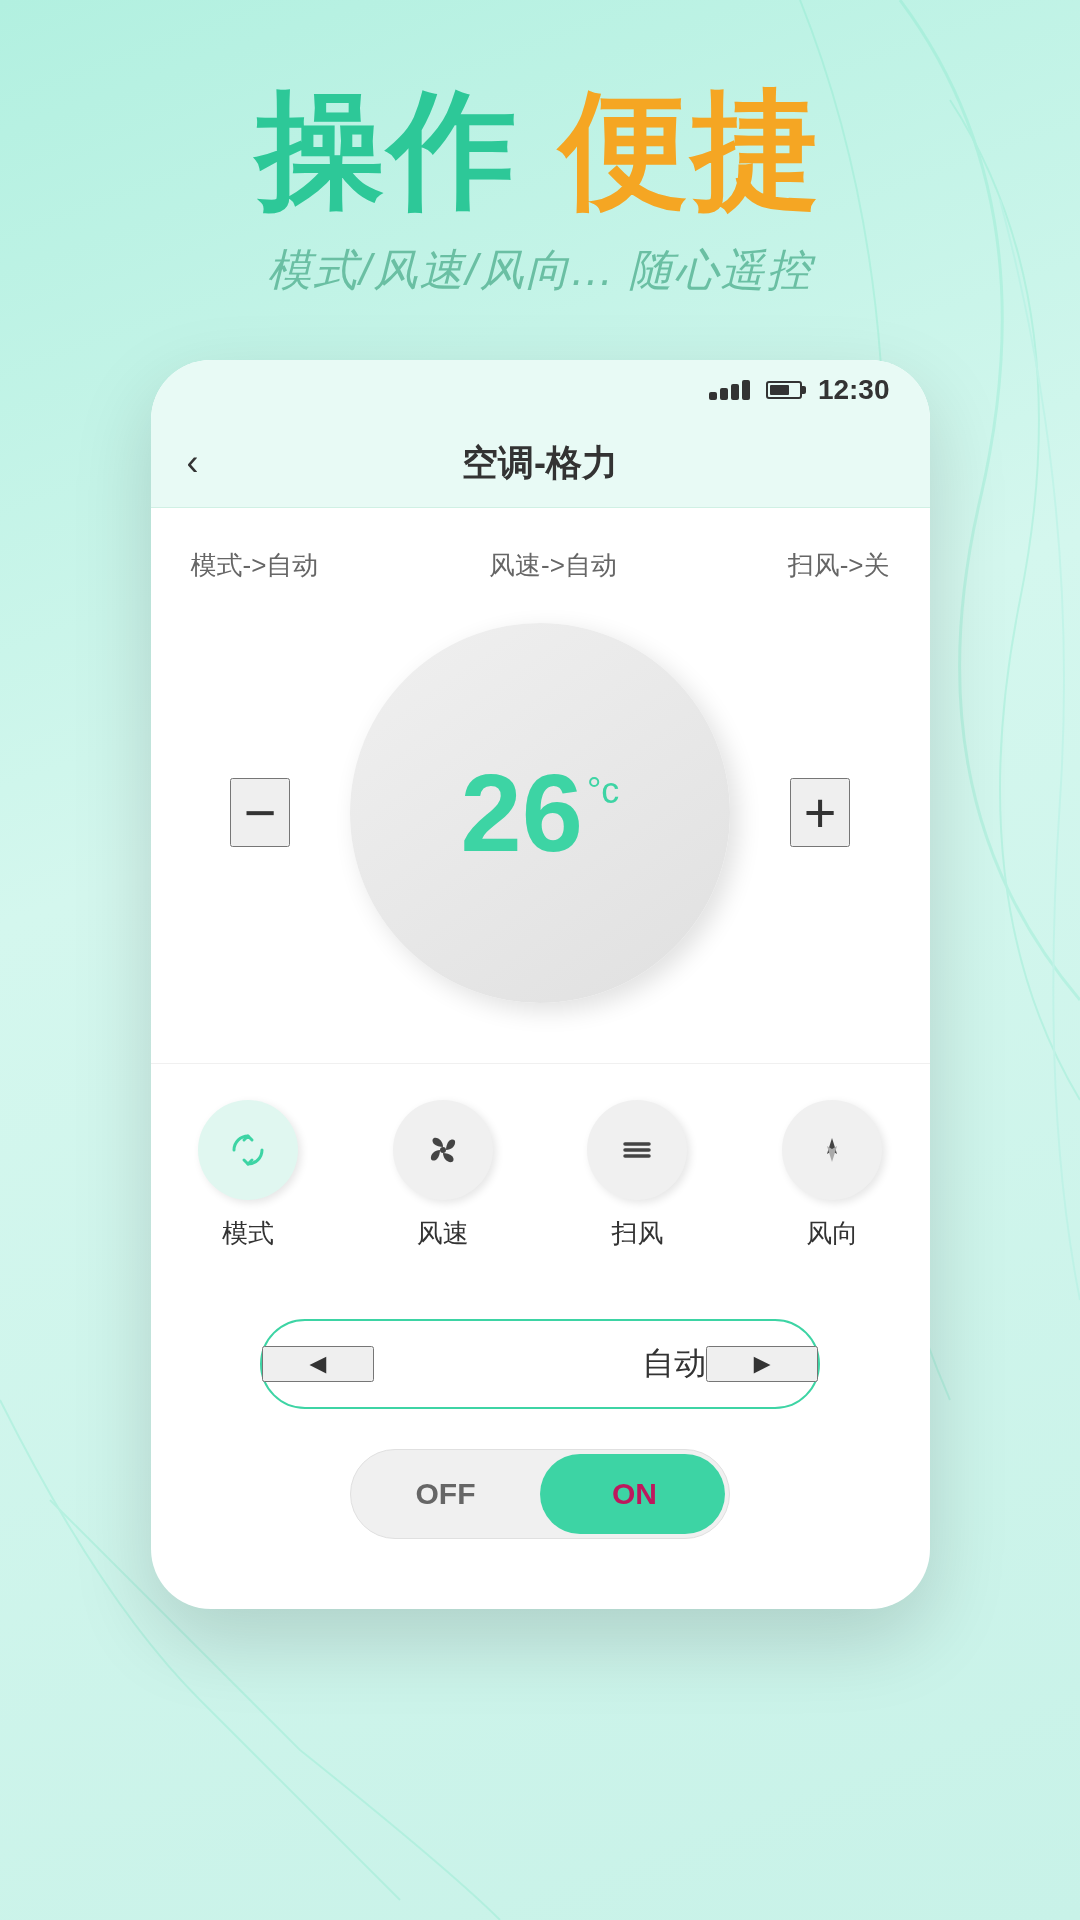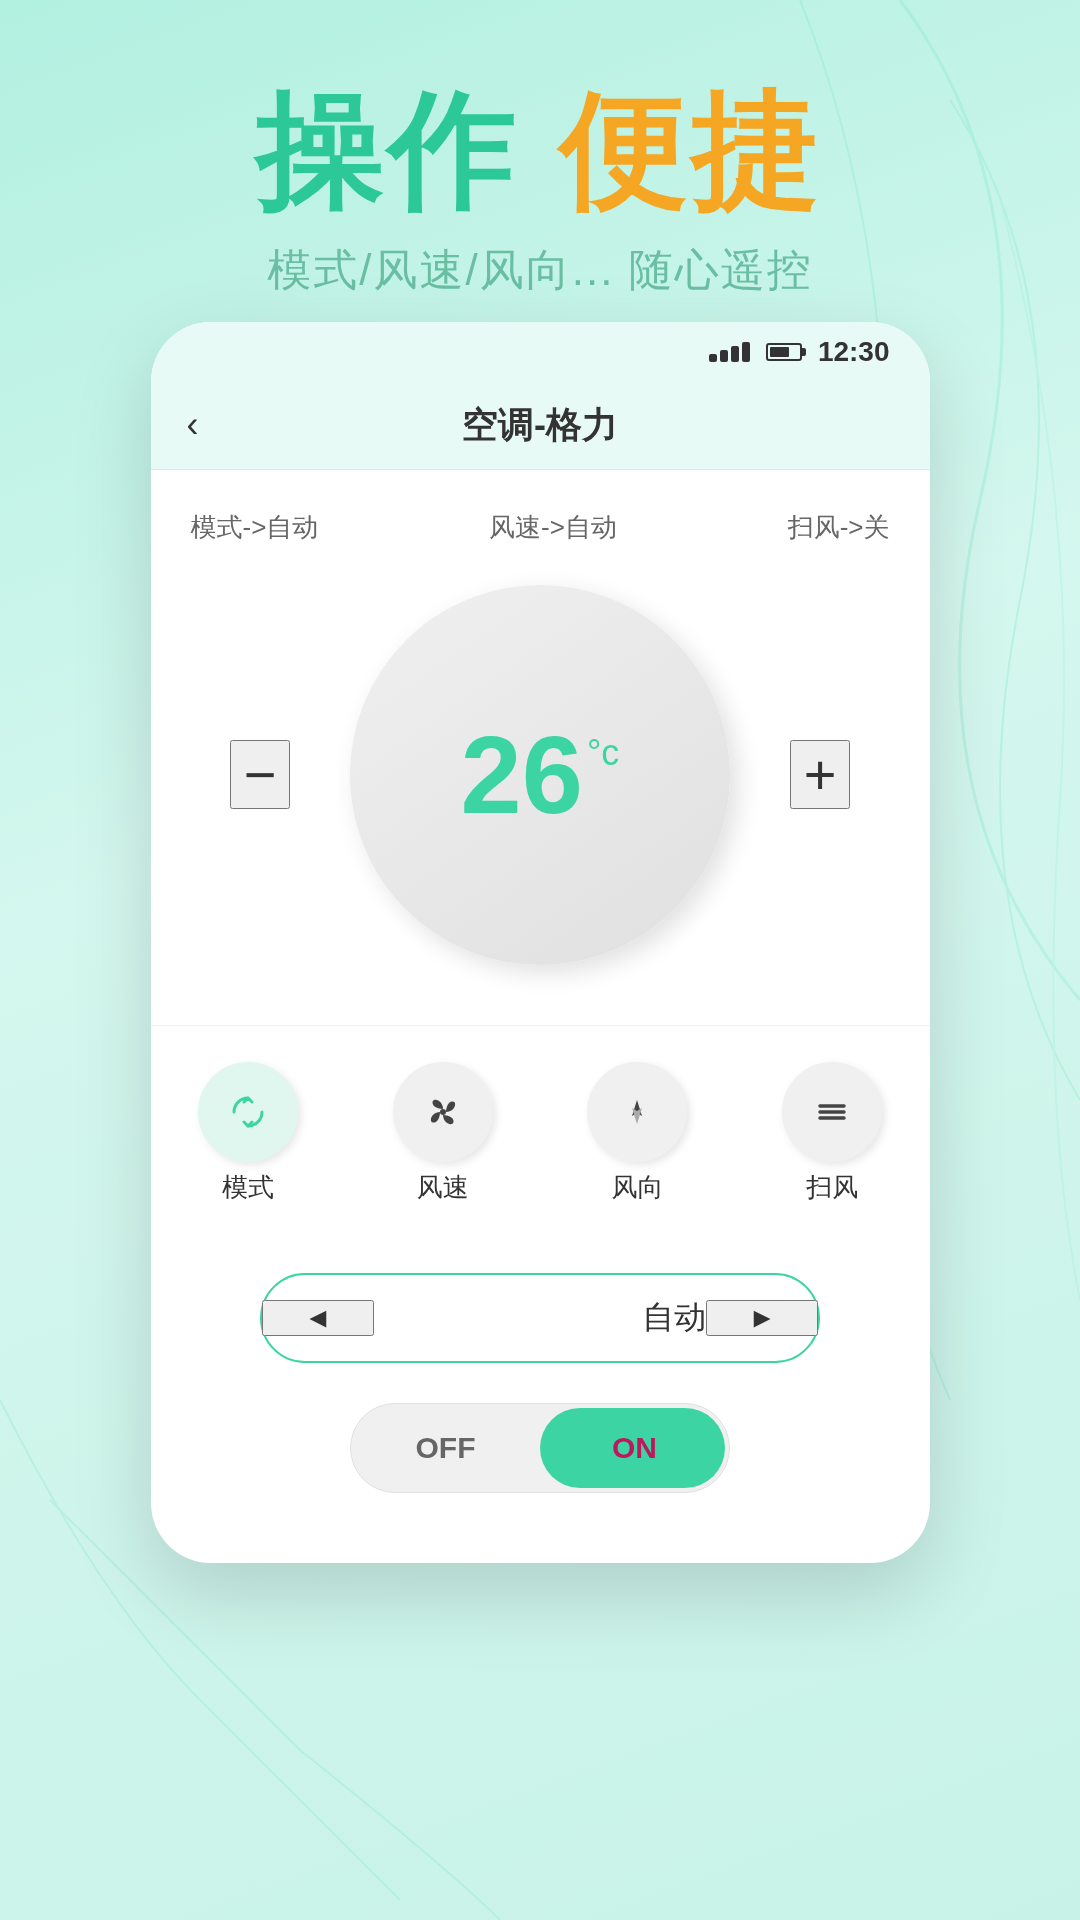--- a/index.html
+++ b/index.html
@@ -18,21 +18,21 @@
     .bg-decor {
       position: absolute;
       top: 0; left: 0; width: 100%; height: 100%;
       pointer-events: none;
       opacity: 0.3;
     }
 
     .hero-text {
       text-align: center;
       padding-top: 80px;
-      padding-bottom: 22px;
+      padding-bottom: 60px;
     }
 
     .hero-title {
       font-size: 128px;
       font-weight: 900;
       line-height: 1.1;
       letter-spacing: 4px;
     }
 
     .hero-title .green-part {
@@ -42,20 +42,21 @@
     .hero-title .orange-part {
       color: #f5a623;
     }
 
     .hero-subtitle {
       font-size: 44px;
       color: #6abfa3;
       margin-top: 20px;
       font-weight: 400;
       letter-spacing: 2px;
+      font-style: italic;
     }
 
     
     .phone-mockup {
       width: 779px;
       margin: 0 auto;
       background: white;
       border-radius: 60px;
       box-shadow: 0 30px 80px rgba(0,0,0,0.15);
       overflow: hidden;
@@ -219,21 +220,21 @@
       border-top: 1px solid #f0f0f0;
       padding: 36px 0 28px;
       display: flex;
       justify-content: space-around;
     }
 
     .ctrl-btn {
       display: flex;
       flex-direction: column;
       align-items: center;
-      gap: 8px;
+      gap: 16px;
       cursor: pointer;
     }
 
     .ctrl-icon-circle {
       width: 100px;
       height: 100px;
       border-radius: 50%;
       background: #f0f0f0;
       display: flex;
       align-items: center;
@@ -420,38 +421,38 @@
           <path d="M22 25 C22 30 26 35 31 34 C33 33 33 30 31 28 C29 26 25 25 22 25Z" fill="#444"></path>
           <path d="M19 22 C14 22 9 26 10 31 C11 33 14 33 16 31 C18 29 19 25 19 22Z" fill="#444"></path>
         </svg>
       </div>
       <span class="ctrl-label">风速</span>
     </div>
 
     <div class="ctrl-btn">
       <div class="ctrl-icon-circle">
         <svg width="44" height="44" viewBox="0 0 44 44" fill="none">
-          <polygon points="22,10 27,26 22,23 17,26" fill="#444"></polygon>
-          <polygon points="22,34 17,18 22,21 27,18" fill="#aaa"></polygon>
-        </svg>
-      </div>
-      <span class="ctrl-label">风向</span>
-    </div>
-
-    <div class="ctrl-btn">
-      <div class="ctrl-icon-circle">
-        <svg width="44" height="44" viewBox="0 0 44 44" fill="none">
           <line x1="10" y1="16" x2="34" y2="16" stroke="#444" stroke-width="3.5" stroke-linecap="round"></line>
           <line x1="10" y1="22" x2="34" y2="22" stroke="#444" stroke-width="3.5" stroke-linecap="round"></line>
           <line x1="10" y1="28" x2="34" y2="28" stroke="#444" stroke-width="3.5" stroke-linecap="round"></line>
         </svg>
       </div>
       <span class="ctrl-label">扫风</span>
     </div>
 
+    <div class="ctrl-btn">
+      <div class="ctrl-icon-circle">
+        <svg width="44" height="44" viewBox="0 0 44 44" fill="none">
+          <polygon points="22,10 27,26 22,23 17,26" fill="#444"></polygon>
+          <polygon points="22,34 17,18 22,21 27,18" fill="#aaa"></polygon>
+        </svg>
+      </div>
+      <span class="ctrl-label">风向</span>
+    </div>
+
   </div>
 
   <div class="mode-selector">
     <button class="mode-arrow">◄</button>
     <span class="mode-text">自动</span>
     <button class="mode-arrow">►</button>
   </div>
 
   <div class="toggle-container">
     <div class="toggle-switch">

